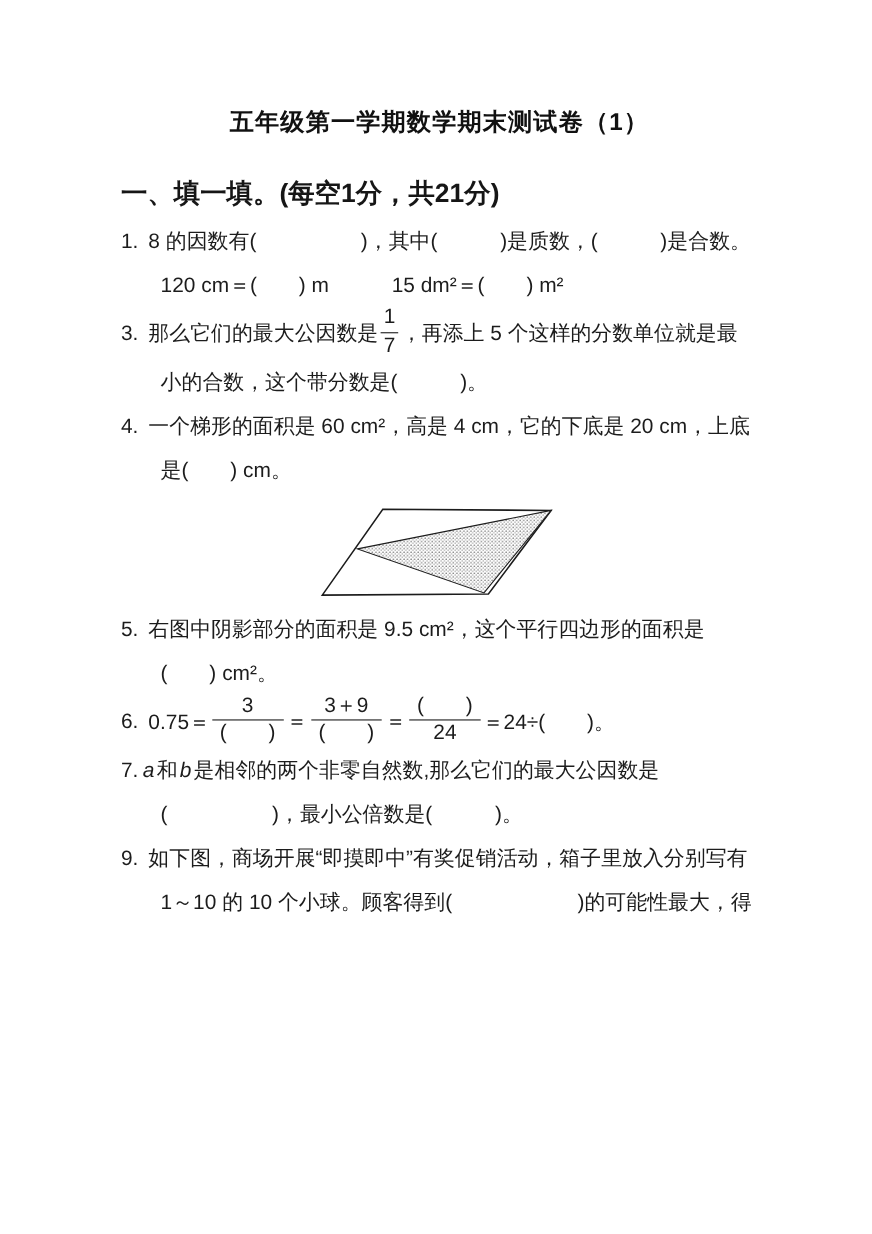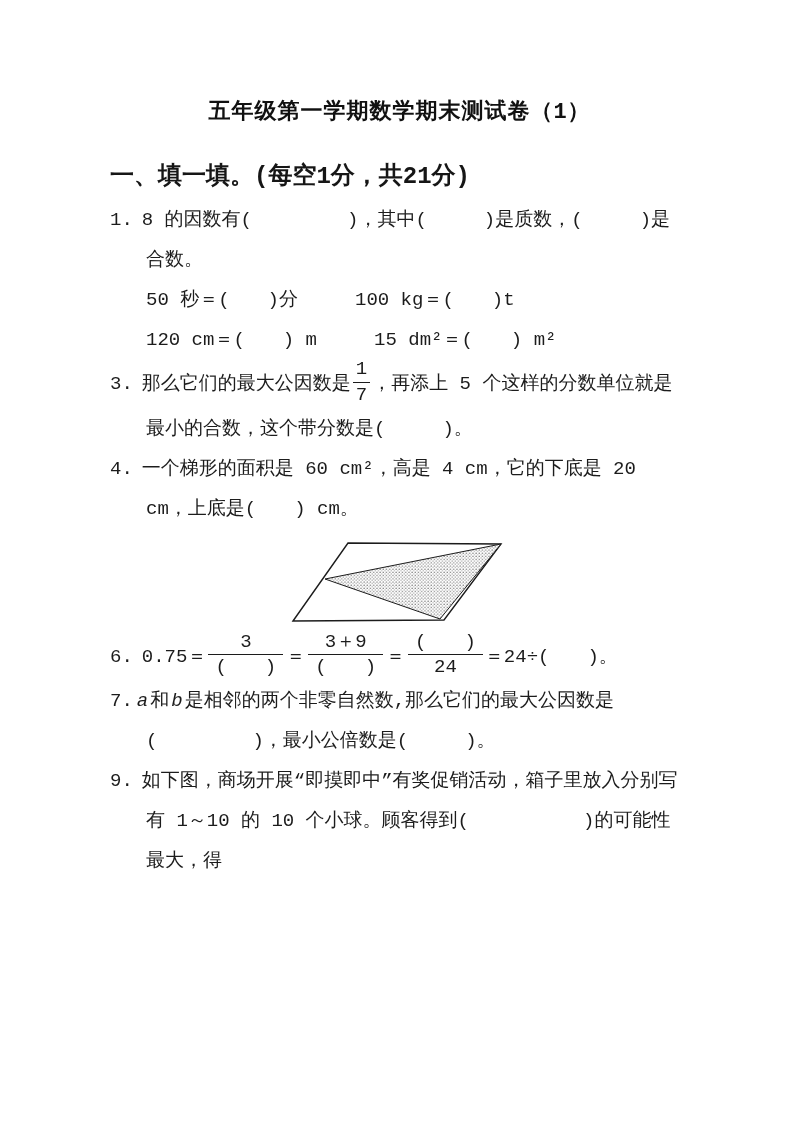--- a/index.html
+++ b/index.html
@@ -4,21 +4,21 @@
 <style>
   html, body { margin: 0; padding: 0; background: #ffffff; }
   .page {
     position: relative;
     width: 793px;
     height: 1018px;
     box-sizing: border-box;
     padding: 96px 104px 0 110px;
     background: #ffffff;
     color: #1c1c1c;
-    font-family: Liberation Mono, monospace;
+    font-family: Liberation Sans, sans-serif;
     font-size: 19px;
     overflow: hidden;
   }
   .title {
     margin: 0 0 36px 0;
     text-align: center;
     font-size: 22px;
     font-weight: 700;
     letter-spacing: 1px;
     color: #111;
@@ -74,41 +74,41 @@
 <body>
 
 <div class="page">
 
   <h1 class="title">五年级第一学期数学期末测试卷（1）</h1>
 
   <h2 class="section-heading">一、填一填。(每空1分，共21分)</h2>
 
   <p class="q"><span class="qlabel">1.</span><span>8 的因数有(　　　　　)，其中(　　　)是质数，(　　　)是合数。</span></p>
 
-  <p class="subline">50 秒＝(　　)分　　　100 kg＝(　　)t</p>
   <p class="subline">120 cm＝(　　) m　　　15 dm²＝(　　) m²</p>
 
   <p class="q q3"><span class="qlabel">3.</span><span>那么它们的最大公因数是</span><span class="frac small"><span class="fnum">1</span><span class="fden">7</span></span><span>，再添上 5 个这样的分数单位就是最小的合数，这个带分数是(　　　)。</span></p>
 
   <p class="q q4"><span class="qlabel">4.</span><span>一个梯形的面积是 60 cm²，高是 4 cm，它的下底是 20 cm，上底是(　　) cm。</span></p>
 
   <div class="figure-wrap">
     <svg width="230" height="96" viewBox="0 0 230 96" xmlns="http://www.w3.org/2000/svg">
       <defs>
         <pattern id="stipple" width="3.2" height="3.2" patternUnits="userSpaceOnUse">
           <rect width="3.2" height="3.2" fill="#ffffff"></rect>
           <circle cx="0.9" cy="0.9" r="0.55" fill="#1c1c1c"></circle>
           <circle cx="2.5" cy="2.4" r="0.45" fill="#1c1c1c"></circle>
         </pattern>
       </defs>
       <polygon points="13,88 68,10 221,11 164,87" fill="none" stroke="#1c1c1c" stroke-width="1.4"></polygon>
       <polygon points="45,46 221,11 160,86" fill="url(#stipple)" stroke="#1c1c1c" stroke-width="1"></polygon>
     </svg>
   </div>
 
+  <p class="q"><span class="qlabel">5.</span><span>右图中阴影部分的面积是 9.5 cm²，这个平行四边形的面积是 (　　) cm²。</span></p>
 
   <p class="q q6"><span class="qlabel">6.</span><span>0.75＝</span><span class="frac"><span class="fnum">3</span><span class="fden">(　　)</span></span><span class="eq">＝</span><span class="frac"><span class="fnum">3＋9</span><span class="fden">(　　)</span></span><span class="eq">＝</span><span class="frac"><span class="fnum">(　　)</span><span class="fden">24</span></span><span>＝24÷(　　)。</span></p>
 
   <p class="q"><span class="qlabel tight">7.</span><span class="var">a</span><span>和</span><span class="var">b</span><span>是相邻的两个非零自然数,那么它们的最大公因数是(　　　　　)，最小公倍数是(　　　)。</span></p>
 
 
   <p class="q"><span class="qlabel">9.</span><span>如下图，商场开展“即摸即中”有奖促销活动，箱子里放入分别写有 1～10 的 10 个小球。顾客得到(　　　　　　)的可能性最大，得</span></p>
 
 </div>
 

